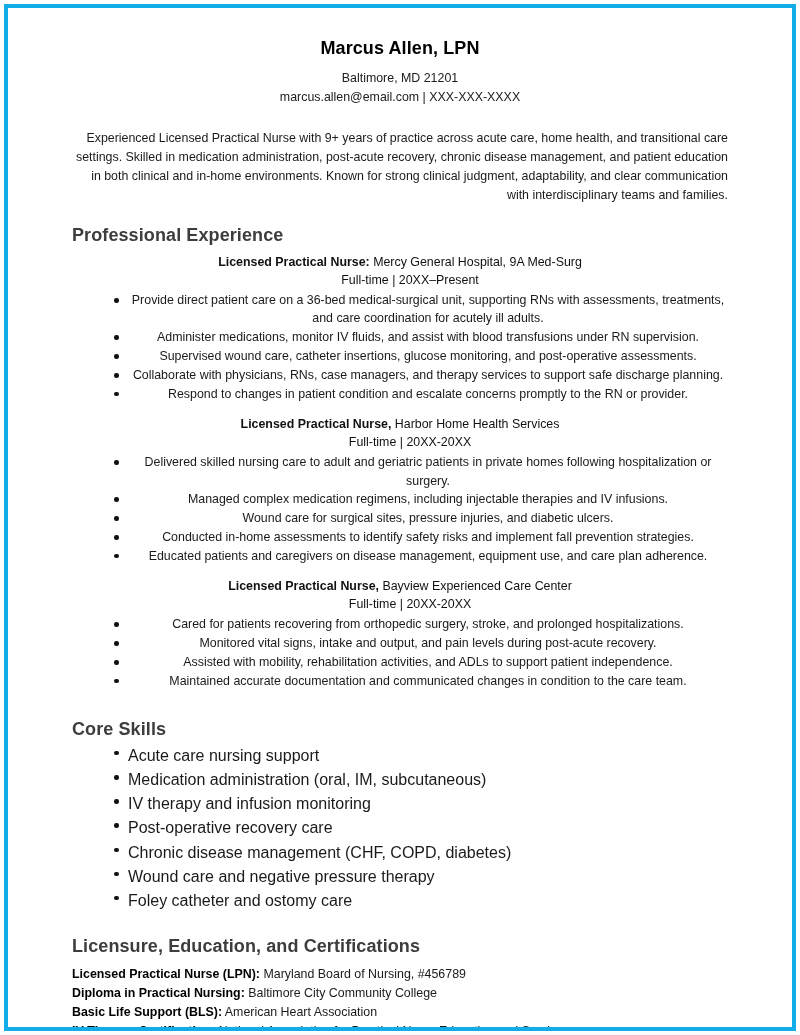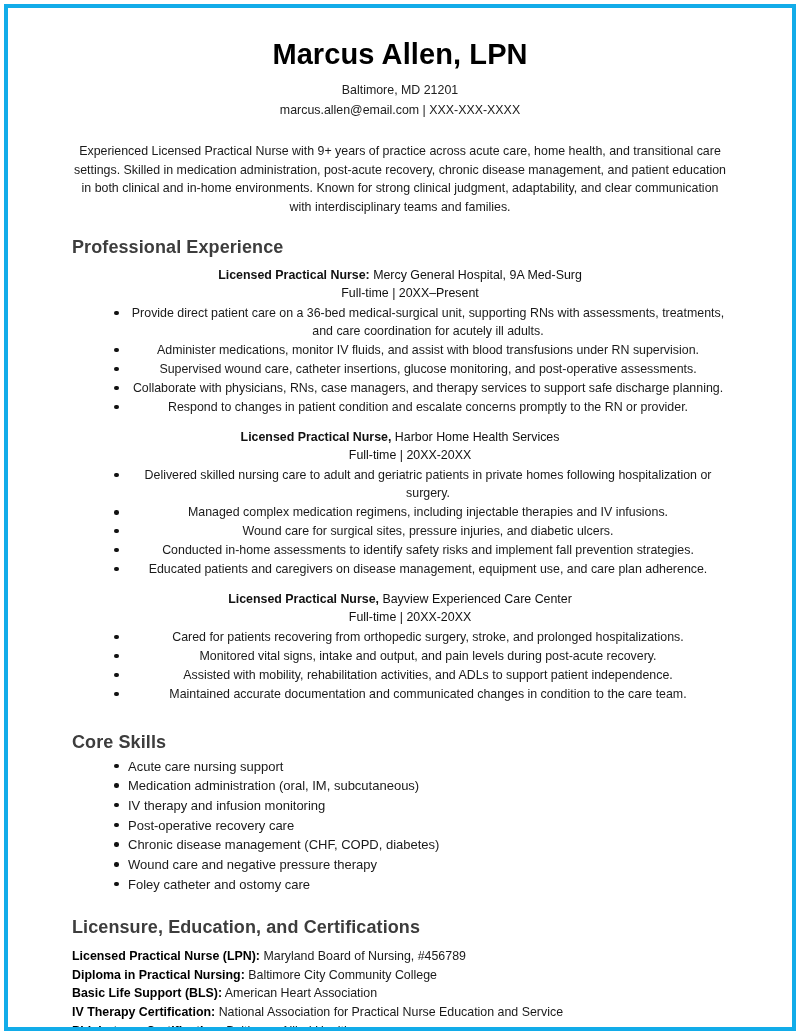--- a/index.html
+++ b/index.html
@@ -31,39 +31,39 @@
     padding: 30px 64px 0 64px;
     overflow: hidden;
   }
 
   
   .resume-header {
     text-align: center;
     margin-bottom: 22px;
   }
   .resume-name {
-    font-size: 29px;
+    font-size: 18px;
     font-weight: bold;
     color: #000000;
     letter-spacing: 0.1px;
     line-height: 1.15;
     margin: 0 0 10px 0;
   }
   .contact-line {
     font-size: 12.4px;
     color: #202020;
     line-height: 1.55;
   }
 
   
   .summary {
     font-size: 12.4px;
     color: #1a1a1a;
     line-height: 1.52;
-    text-align: center;
+    text-align: right;
     margin: 0 0 20px 0;
   }
 
   
   .section {
     margin-bottom: 4px;
   }
   .section-title {
     font-size: 18px;
     font-weight: bold;
@@ -119,21 +119,21 @@
   }
 
   
   ul.skills {
     list-style: none;
     margin: 0 0 0 0;
     padding: 0;
   }
   ul.skills > li {
     position: relative;
-    font-size: 13px;
+    font-size: 16px;
     color: #1a1a1a;
     line-height: 1.48;
     padding-left: 56px;
     margin-bottom: 0.5px;
   }
   ul.skills > li::before {
     content: "";
     position: absolute;
     left: 42px;
     top: 7px;

